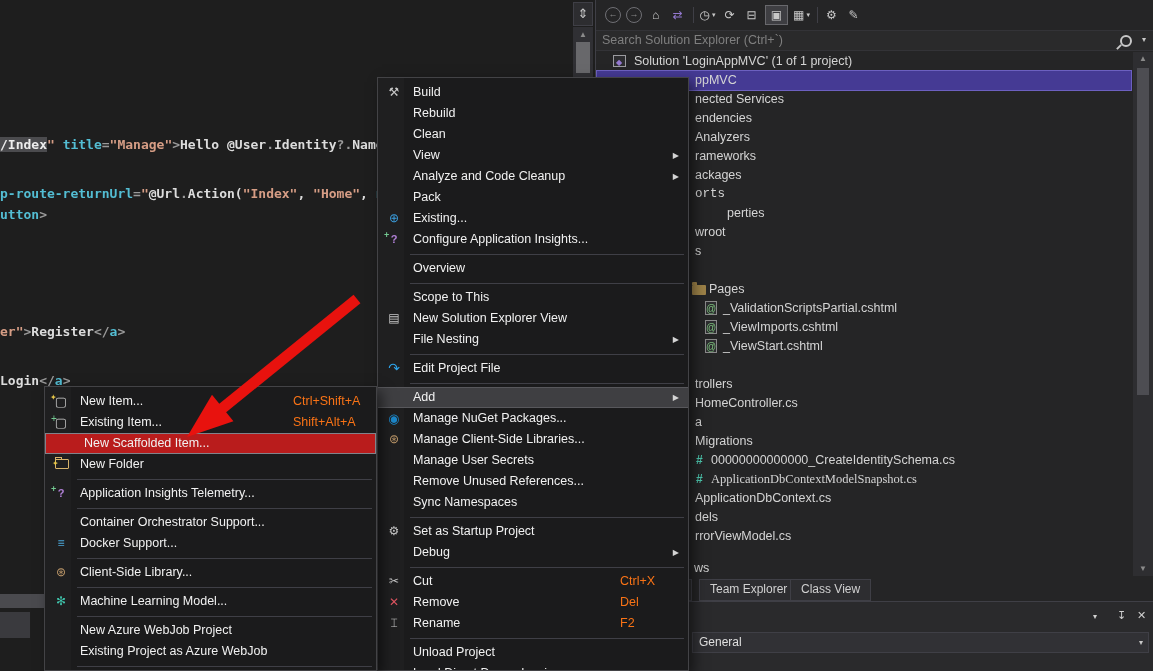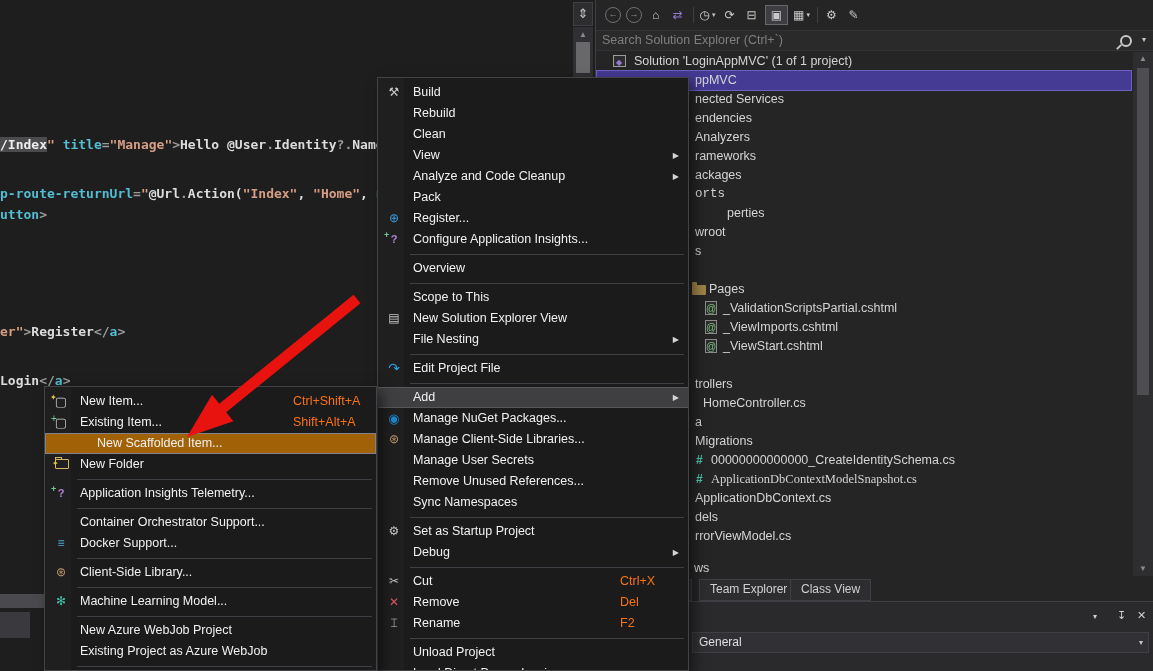--- a/index.html
+++ b/index.html
@@ -73,21 +73,21 @@
   .menu-main{left:377px;top:77px;width:312px;height:594px;z-index:30}
   .menu-sub{left:44px;top:386px;width:333px;height:285px;z-index:31}
   .mi{position:relative;height:21px;line-height:21px;font-size:12.5px;color:#f1f1f1;padding-left:35px;white-space:nowrap;box-sizing:border-box}
   .mic{position:absolute;left:4px;top:0;width:24px;text-align:center;font-size:12px;color:#c8c8c8}
   .msc{position:absolute;left:242px;color:#f97316}
   .menu-sub .msc{left:248px}
   .marr{position:absolute;right:9px;top:0;font-size:8px;color:#d4d4d4}
   .msep{position:relative;height:8px}
   .msep::after{content:"";position:absolute;left:32px;right:4px;top:4px;height:1px;background:#3f3f46}
   .mi.highlighted{background:#3f3f42;border-top:1px solid #58585c;border-bottom:1px solid #58585c;line-height:19px}
-  .mi.hover-box{background:#a16207;border:1px solid #82828a;line-height:19px;padding-left:51px}
+  .mi.hover-box{background:#b91c1c;border:1px solid #82828a;line-height:19px;padding-left:38px}
 
   
   .ic-publish{color:#3a9ddd}
   .ic-edit-project-file{color:#2ea3e8;font-size:14px}
   .ic-nuget{color:#1c87c9;font-size:13px}
   .ic-client-side-library{color:#c09a6a}
   .ic-remove{color:#e05561}
   .ic-docker{color:#4aa5d8;font-weight:bold}
   .ic-ml-model{color:#3fc1a9}
   .ic-app-insights{color:#b180d7;font-weight:bold;font-size:11px}
@@ -156,21 +156,21 @@
         <div class="trow" style="top: 115px; left: 0px; width: 536px;"><span style="position: absolute; left: 99px; text-align: center;">ackages</span></div>
         <div class="trow" style="top: 134px; left: 0px; width: 536px; font-family: Liberation Mono, monospace;"><span style="position: absolute; left: 99px;">orts</span></div>
         <div class="trow" style="top: 153px; left: 0px; width: 536px;"><span style="position: absolute; left: 99px; padding-left: 32px;">perties</span></div>
         <div class="trow" style="top: 172px; left: 0px; width: 536px;"><span style="position: absolute; left: 99px;">wroot</span></div>
         <div class="trow" style="top: 191px; left: 0px; width: 536px;"><span style="position: absolute; left: 99px;">s</span></div>
         <div class="trow" style="top: 229px; left: 0px; width: 536px;"><span class="tic ic-tree-folder" style="left: 96px;"></span><span style="position: absolute; left: 113px;">Pages</span></div>
         <div class="trow" style="top: 248px; left: 0px; width: 536px;"><span class="tic ic-tree-razor" style="left: 109px;">@</span><span style="position: absolute; left: 127px;">_ValidationScriptsPartial.cshtml</span></div>
         <div class="trow" style="top: 267px; left: 0px; width: 536px;"><span class="tic ic-tree-razor" style="left: 109px;">@</span><span style="position: absolute; left: 127px;">_ViewImports.cshtml</span></div>
         <div class="trow" style="top: 286px; left: 0px; width: 536px;"><span class="tic ic-tree-razor" style="left: 109px;">@</span><span style="position: absolute; left: 127px;">_ViewStart.cshtml</span></div>
         <div class="trow" style="top: 324px; left: 0px; width: 536px;"><span style="position: absolute; left: 99px;">trollers</span></div>
-        <div class="trow" style="top: 343px; left: 8px; width: 536px;"><span style="position: absolute; left: 99px;">HomeController.cs</span></div>
+        <div class="trow" style="top: 343px; left: 0px; width: 536px;"><span style="position: absolute; left: 99px;">HomeController.cs</span></div>
         <div class="trow" style="top: 362px; left: 0px; width: 536px;"><span style="position: absolute; left: 99px;">a</span></div>
         <div class="trow" style="top: 381px; left: 0px; width: 536px;"><span style="position: absolute; left: 99px;">Migrations</span></div>
         <div class="trow" style="top: 400px; left: 0px; width: 536px;"><span class="tic ic-tree-hash" style="left: 100px;">#</span><span style="position: absolute; left: 115px;">00000000000000_CreateIdentitySchema.cs</span></div>
         <div class="trow" style="top: 419px; left: 0px; width: 536px;"><span class="tic ic-tree-hash" style="left: 100px;">#</span><span style="position: absolute; left: 115px; font-family: Liberation Serif, serif;">ApplicationDbContextModelSnapshot.cs</span></div>
         <div class="trow" style="top: 438px; left: 0px; width: 536px;"><span style="position: absolute; left: 99px;">ApplicationDbContext.cs</span></div>
         <div class="trow" style="top: 457px; left: 0px; width: 536px;"><span style="position: absolute; left: 99px;">dels</span></div>
         <div class="trow" style="top: 476px; left: 0px; width: 536px;"><span style="position: absolute; left: 99px;">rrorViewModel.cs</span></div>
         <div class="trow" style="top: 508px; left: 0px; width: 536px;"><span style="position: absolute; left: 98px;">ws</span></div>
       </div>
 
@@ -197,21 +197,21 @@
     </div>
   </div>
 
   <div class="menu menu-main" id="menu-main">
       <div class="mi"><span class="mic ic-build">⚒</span><span>Build</span></div>
       <div class="mi"><span class="mic"></span><span>Rebuild</span></div>
       <div class="mi"><span class="mic"></span><span>Clean</span></div>
       <div class="mi"><span class="mic"></span><span>View</span><span class="marr">▶</span></div>
       <div class="mi"><span class="mic"></span><span>Analyze and Code Cleanup</span><span class="marr">▶</span></div>
       <div class="mi"><span class="mic"></span><span>Pack</span></div>
-      <div class="mi"><span class="mic ic-publish">⊕</span><span>Register...</span></div>
+      <div class="mi"><span class="mic ic-publish">⊕</span><span>Existing...</span></div>
       <div class="mi"><span class="mic ic-app-insights">?</span><span>Configure Application Insights...</span></div>
       <div class="msep"></div>
       <div class="mi"><span class="mic"></span><span>Overview</span></div>
       <div class="msep"></div>
       <div class="mi"><span class="mic"></span><span>Scope to This</span></div>
       <div class="mi"><span class="mic ic-new-solution-explorer-view">▤</span><span>New Solution Explorer View</span></div>
       <div class="mi"><span class="mic"></span><span>File Nesting</span><span class="marr">▶</span></div>
       <div class="msep"></div>
       <div class="mi"><span class="mic ic-edit-project-file">↷</span><span>Edit Project File</span></div>
       <div class="msep"></div>

